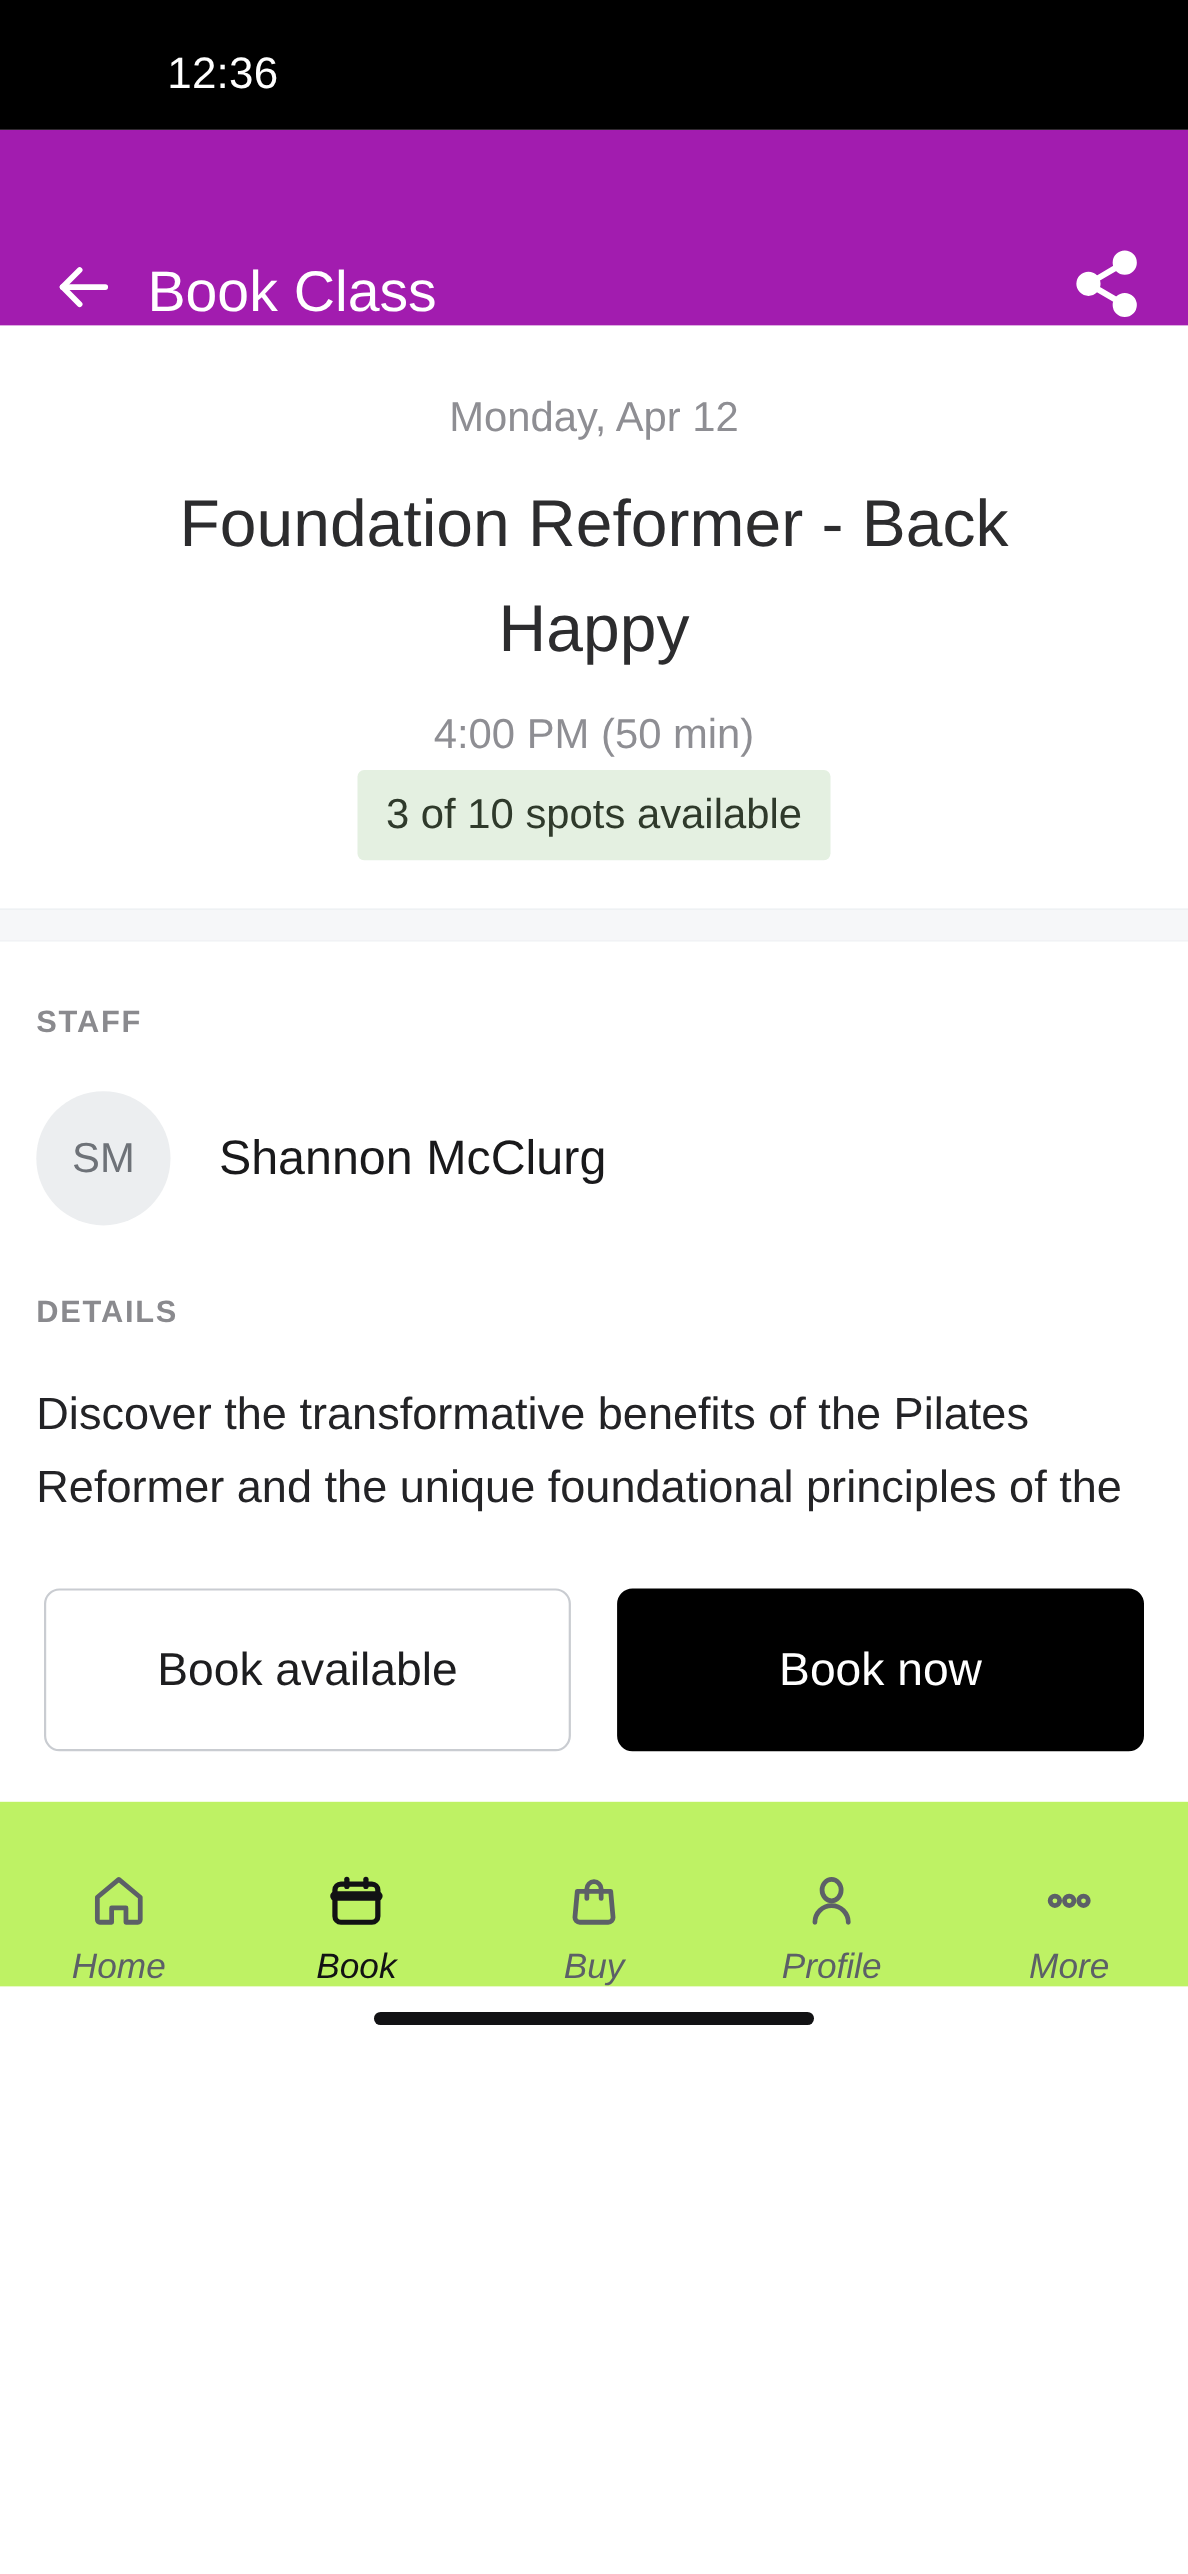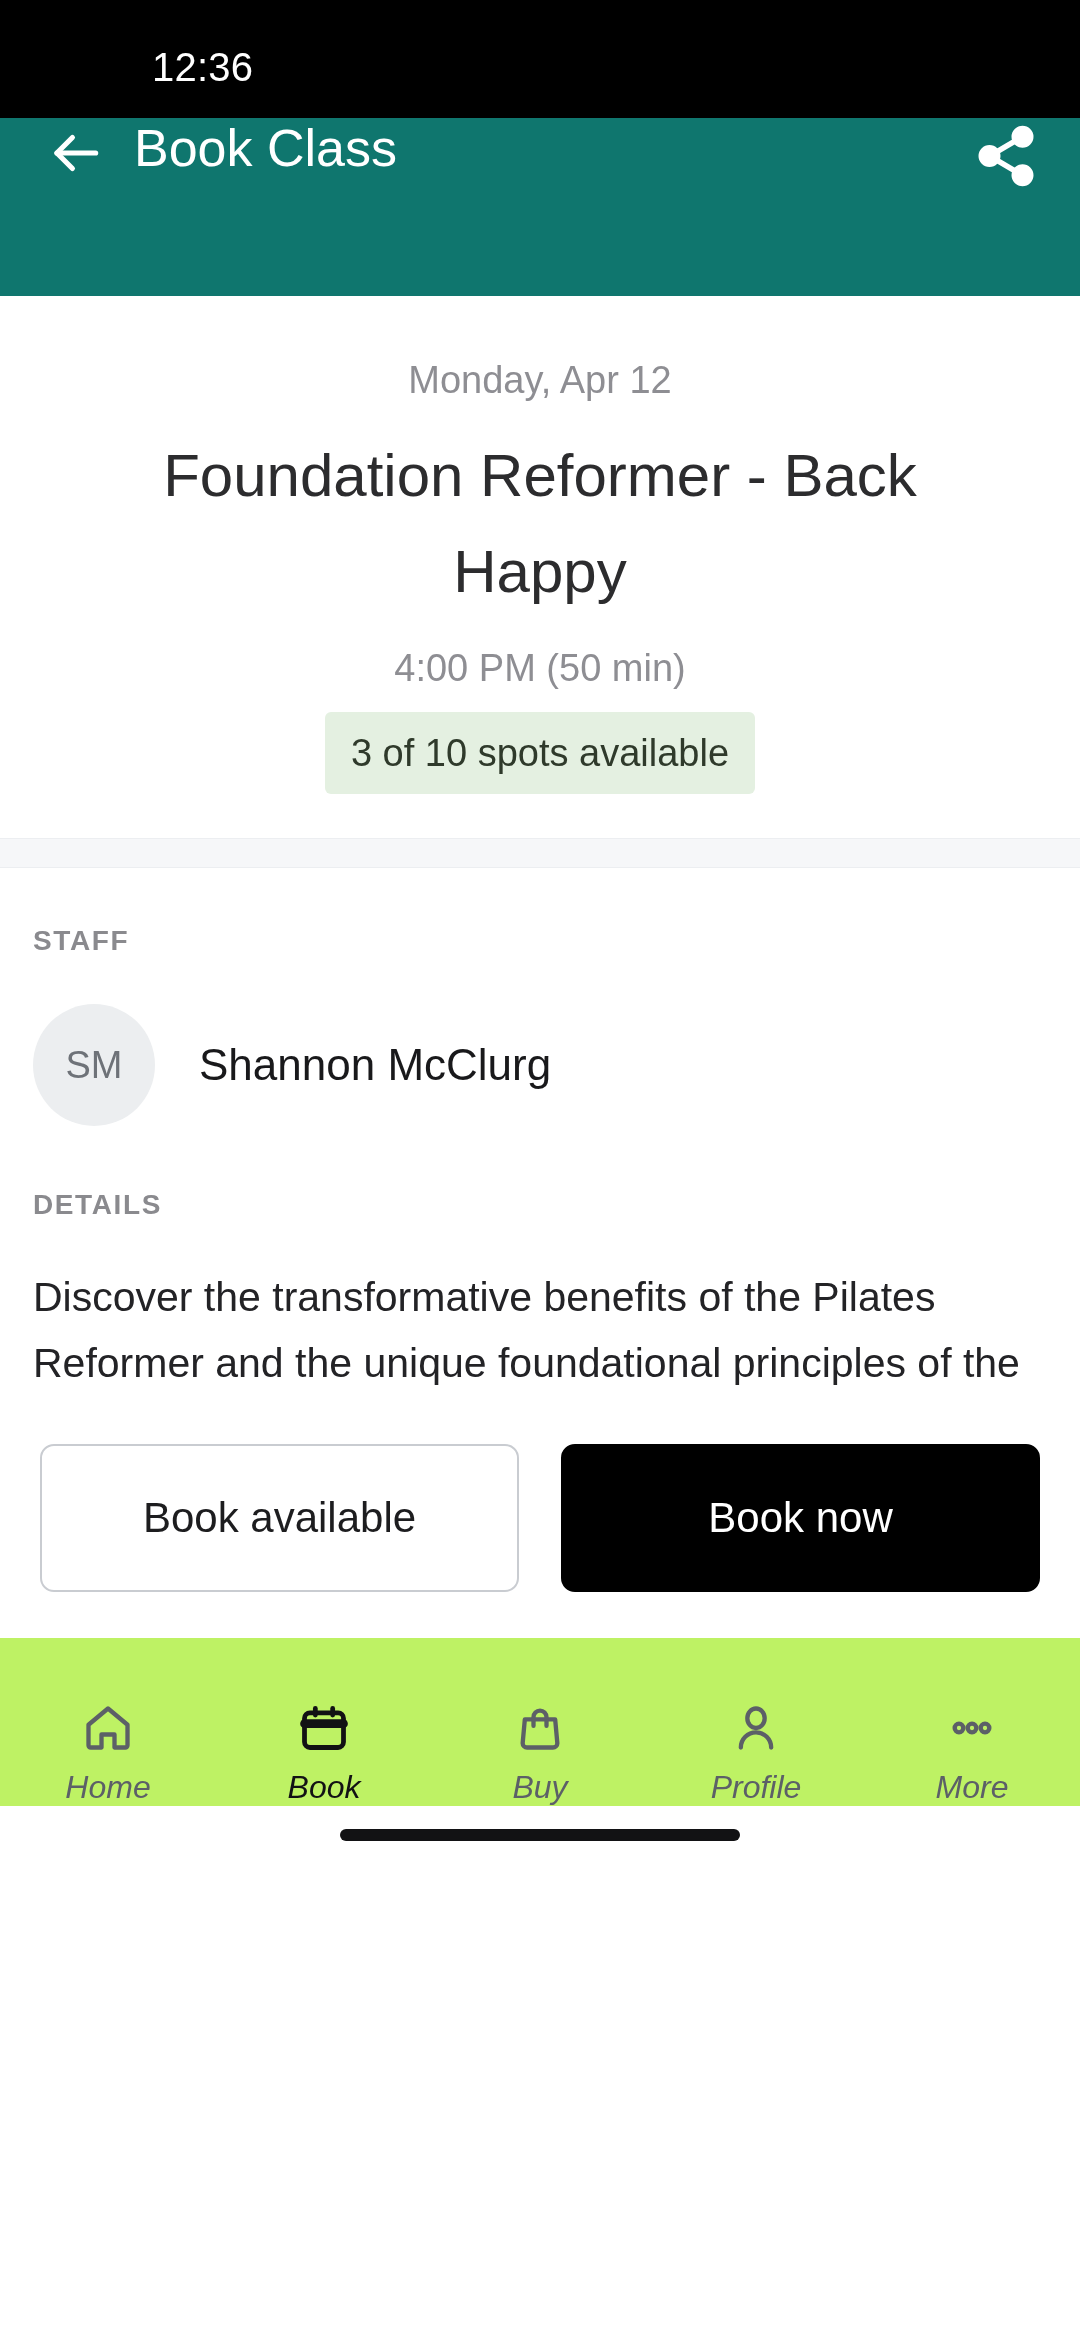--- a/index.html
+++ b/index.html
@@ -34,24 +34,24 @@
     top: 44px;
     color: #ffffff;
     font-size: 40px;
     letter-spacing: 0.2px;
     line-height: 46px;
   }
 
   
   .appbar {
     height: 178px;
-    background: #0f766e;
-    flex: 0 0 auto;
-    display: flex;
-    align-items: flex-start;
+    background: #a21caf;
+    flex: 0 0 auto;
+    display: flex;
+    align-items: flex-end;
     padding: 0 36px 0 44px;
   }
   .back-btn {
     width: 70px;
     height: 70px;
     display: flex;
     align-items: center;
     justify-content: flex-start;
     flex: 0 0 auto;
   }
@@ -92,21 +92,21 @@
     padding: 0 30px;
   }
   .class-time {
     color: #8e8e93;
     font-size: 38px;
     line-height: 48px;
     margin-top: 24px;
   }
   .spots-badge {
     display: inline-block;
-    margin-top: 20px;
+    margin-top: 8px;
     background: #e4f0e1;
     color: #2f3a2b;
     font-size: 38px;
     line-height: 48px;
     padding: 17px 26px;
     border-radius: 6px;
   }
 
   
   .divider-band {

